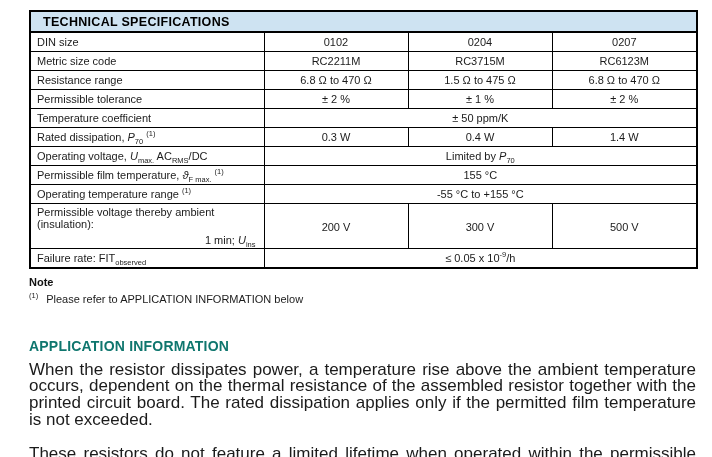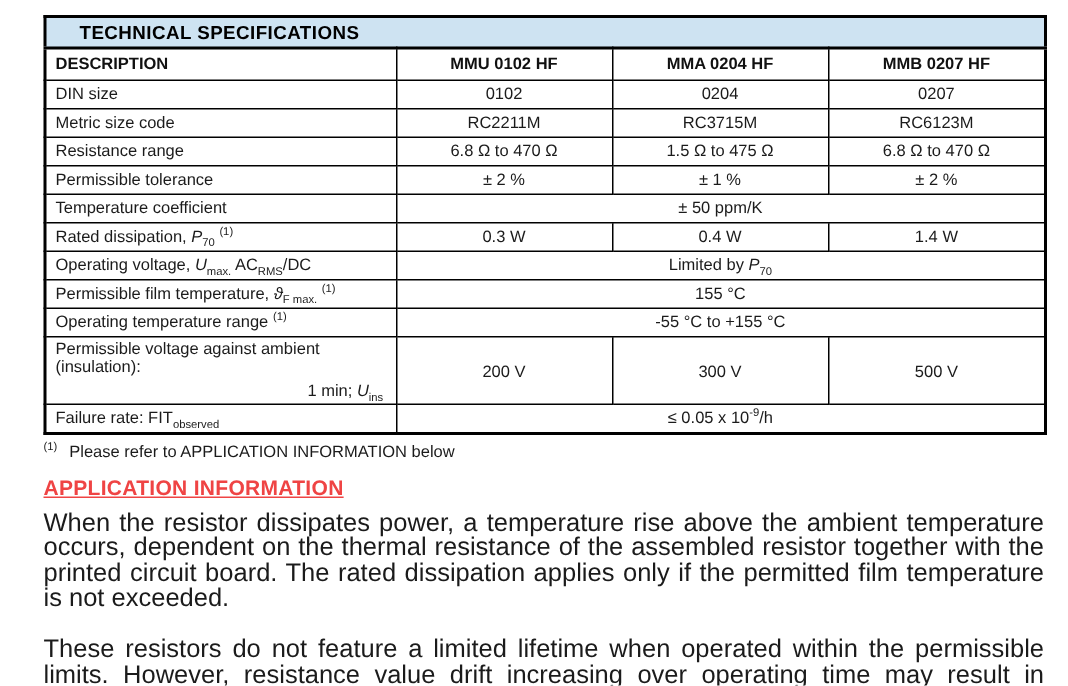--- a/index.html
+++ b/index.html
@@ -30,21 +30,21 @@
     padding: 0;
     vertical-align: middle;
   }
   td.title-cell {
     background: #cee3f2;
     border-bottom: 2px solid #000;
     font-weight: bold;
     font-size: 12.5px;
     letter-spacing: 0.3px;
     color: #000;
-    padding: 3px 0 2px 22px;
+    padding: 3px 0 2px 12px;
     height: 14px;
   }
   tr.header-row th {
     height: 20px;
     font-weight: bold;
     color: #111;
     text-align: center;
   }
   tr.header-row th.desc-h { text-align: left; padding-left: 6px; }
 
@@ -59,26 +59,25 @@
   td.lbl2 .l2 { text-align: right; padding-right: 8px; margin-top: 4px; }
   td.vbottom { vertical-align: bottom; padding-bottom: 15px; text-align: center; }
 
   
   .note-head { margin-top: 7px; font-weight: bold; font-size: 11px; color: #111; }
   .note-line { margin-top: 3px; font-size: 11px; color: #1b1b1b; }
   .note-line sup { font-size: 7.5px; margin-right: 8px; }
 
   
   .app-head {
-    margin-top: 9px;
+    margin-top: 33px;
     font-weight: bold;
     font-size: 14px;
     letter-spacing: 0.2px;
-    color: #ef4444;
-    text-decoration: underline;
+    color: #0f766e;
   }
   .para {
     width: 667px;
     margin-top: 8px;
     font-size: 17px;
     line-height: 16.8px;
     text-align: justify;
     color: #1b1b1b;
   }
 </style>
@@ -90,26 +89,20 @@
   <table class="spec-table">
     <colgroup>
       <col style="width:234px">
         <col style="width:144px">
         <col style="width:144px">
         <col style="width:145px">
     </colgroup>
     <tbody>
         <tr>
       <td class="title-cell" colspan="4">TECHNICAL SPECIFICATIONS</td>
-    </tr>
-    <tr class="header-row">
-      <th class="desc-h">DESCRIPTION</th>
-      <th>MMU 0102 HF</th>
-      <th>MMA 0204 HF</th>
-      <th>MMB 0207 HF</th>
     </tr>
 
     <tr>
       <td class="lbl">DIN size</td>
       <td class="val">0102</td>
       <td class="val">0204</td>
       <td class="val">0207</td>
     </tr>
 
     <tr>
@@ -155,35 +148,36 @@
       <td class="val" colspan="3">155 °C</td>
     </tr>
 
     <tr>
       <td class="lbl">Operating temperature range <sup>(1)</sup></td>
       <td class="val" colspan="3">-55 °C to +155 °C</td>
     </tr>
 
     <tr>
       <td class="lbl2">
-        <div class="l1">Permissible voltage against ambient (insulation):</div>
+        <div class="l1">Permissible voltage thereby ambient (insulation):</div>
         <div class="l2">1 min; <i>U</i><sub>ins</sub></div>
       </td>
       <td class="val vbottom">200 V</td>
       <td class="val vbottom">300 V</td>
       <td class="val vbottom">500 V</td>
     </tr>
 
     <tr>
       <td class="lbl">Failure rate: FIT<sub>observed</sub></td>
       <td class="val" colspan="3">≤ 0.05 x 10<sup>-9</sup>/h</td>
     </tr>
   </tbody>
     </table>
 
+  <div class="note-head">Note</div>
   <div class="note-line">
     <sup>(1)</sup><span>Please refer to APPLICATION INFORMATION below</span>
   </div>
 
   <div class="app-head">APPLICATION INFORMATION</div>
 
   <p class="para">When the resistor dissipates power, a temperature rise above the ambient temperature occurs, dependent on the thermal resistance of the assembled resistor together with the printed circuit board. The rated dissipation applies only if the permitted film temperature is not exceeded.</p>
   <p class="para">These resistors do not feature a limited lifetime when operated within the permissible limits. However, resistance value drift increasing over operating time may result in exceeding a limit acceptable to the specific application, thereby establishing a functional lifetime.</p>
 
 </div>

